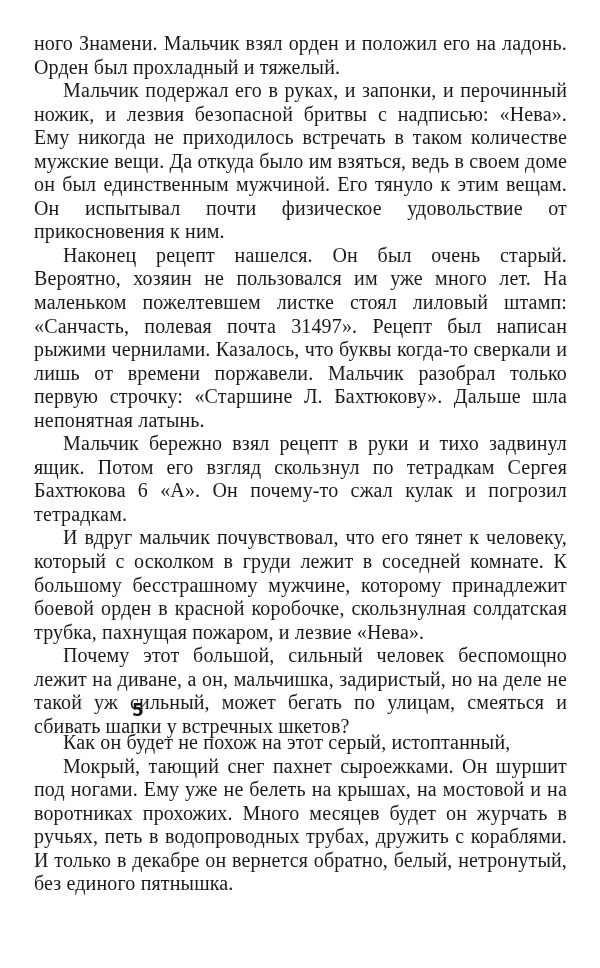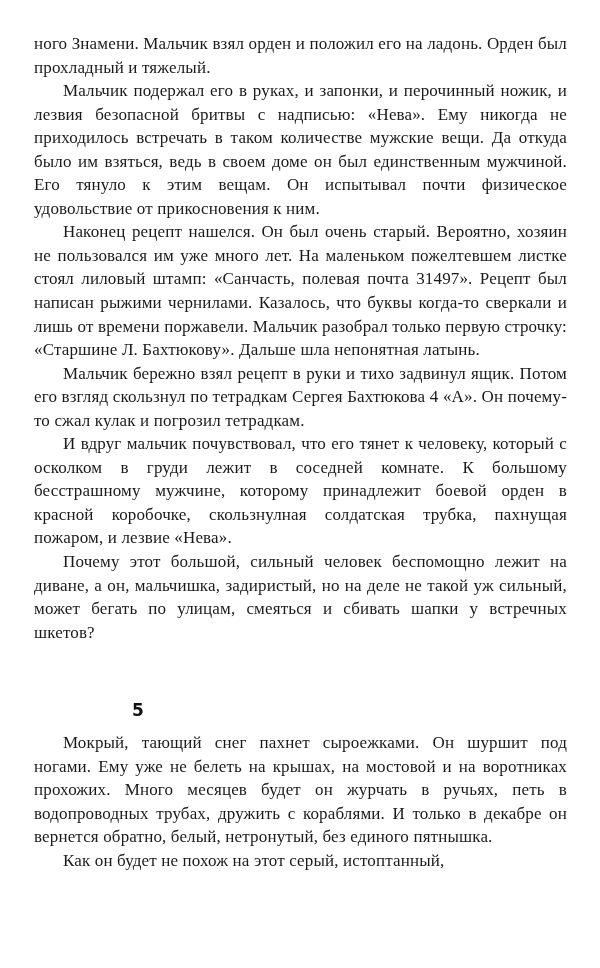--- a/index.html
+++ b/index.html
@@ -4,21 +4,21 @@
   <style>
     html, body { margin: 0; padding: 0; background: #ffffff; }
     body { width: 600px; height: 968px; position: relative; overflow: hidden; }
     .page {
       position: absolute; left: 0; top: 0; width: 600px; height: 968px;
       background: #ffffff; color: #1a1a1a;
       font-family: "Liberation Serif", "DejaVu Serif", serif;
     }
     .text-block {
       position: absolute; left: 34px; width: 533px;
-      font-size: 17px; line-height: 23.55px;
+      font-size: 20px; line-height: 23.55px;
       text-align: justify; text-align-last: left;
       letter-spacing: 0.15px;
     }
     .text-block p { margin: 0; text-indent: 29px; hyphens: manual; }
     .text-block p.cont { text-indent: 0; }
     #block-top { top: 32px; }
     #block-bottom { top: 731px; }
     .section-number {
       position: absolute; left: 132px; top: 700px;
       font-family: "DejaVu Sans", sans-serif; font-weight: bold;
@@ -32,26 +32,26 @@
   </style>
 </head>
 <body>
 
 <div class="page">
 
   <div class="text-block" id="block-top">
     <p class="cont">ного Знамени. Мальчик взял орден и положил его на ладонь. Орден был прохладный и тяжелый.</p>
     <p>Мальчик подержал его в руках, и запонки, и перочин­ный ножик, и лезвия безопасной бритвы с надписью: «Нева». Ему никогда не приходилось встречать в таком количестве мужские вещи. Да откуда было им взяться, ведь в своем доме он был единственным мужчиной. Его тянуло к этим вещам. Он испытывал почти физическое удовольствие от прикосновения к ним.</p>
     <p>Наконец рецепт нашелся. Он был очень старый. Вероятно, хозяин не пользовался им уже много лет. На маленьком пожелтевшем листке стоял лиловый штамп: «Санчасть, полевая почта 31497». Рецепт был написан рыжими чернилами. Казалось, что буквы когда-то свер­кали и лишь от времени поржавели. Мальчик разобрал только первую строчку: «Старшине Л. Бахтюкову». Дальше шла непонятная латынь.</p>
-    <p>Мальчик бережно взял рецепт в руки и тихо задвинул ящик. Потом его взгляд скользнул по тетрадкам Сергея Бахтюкова 4 «А». Он почему-то сжал кулак и погрозил тетрадкам.</p>
+    <p>Мальчик бережно взял рецепт в руки и тихо задвинул ящик. Потом его взгляд скользнул по тетрадкам Сергея Бахтюкова 6 «А». Он почему-то сжал кулак и погрозил тетрадкам.</p>
     <p>И вдруг мальчик почувствовал, что его тянет к чело­веку, который с осколком в груди лежит в соседней ком­нате. К большому бесстрашному мужчине, которому при­надлежит боевой орден в красной коробочке, скользнул­ная солдатская трубка, пахнущая пожаром, и лезвие «Нева».</p>
     <p>Почему этот большой, сильный человек беспомощно лежит на диване, а он, мальчишка, задиристый, но на деле не такой уж сильный, может бегать по улицам, смеяться и сбивать шапки у встречных шкетов?</p>
   </div>
 
   <div class="section-number">5</div>
 
   <div class="text-block" id="block-bottom">
+    <p>Как он будет не похож на этот серый, истоптанный,</p>
     <p>Мокрый, тающий снег пахнет сыроежками. Он шур­шит под ногами. Ему уже не белеть на крышах, на мосто­вой и на воротниках прохожих. Много месяцев будет он журчать в ручьях, петь в водопроводных трубах, дружить с кораблями. И только в декабре он вер­нется обратно, белый, нетронутый, без единого пят­нышка.</p>
-    <p>Как он будет не похож на этот серый, истоптанный,</p>
   </div>
 
 
 </div>
 
 </body></html>

